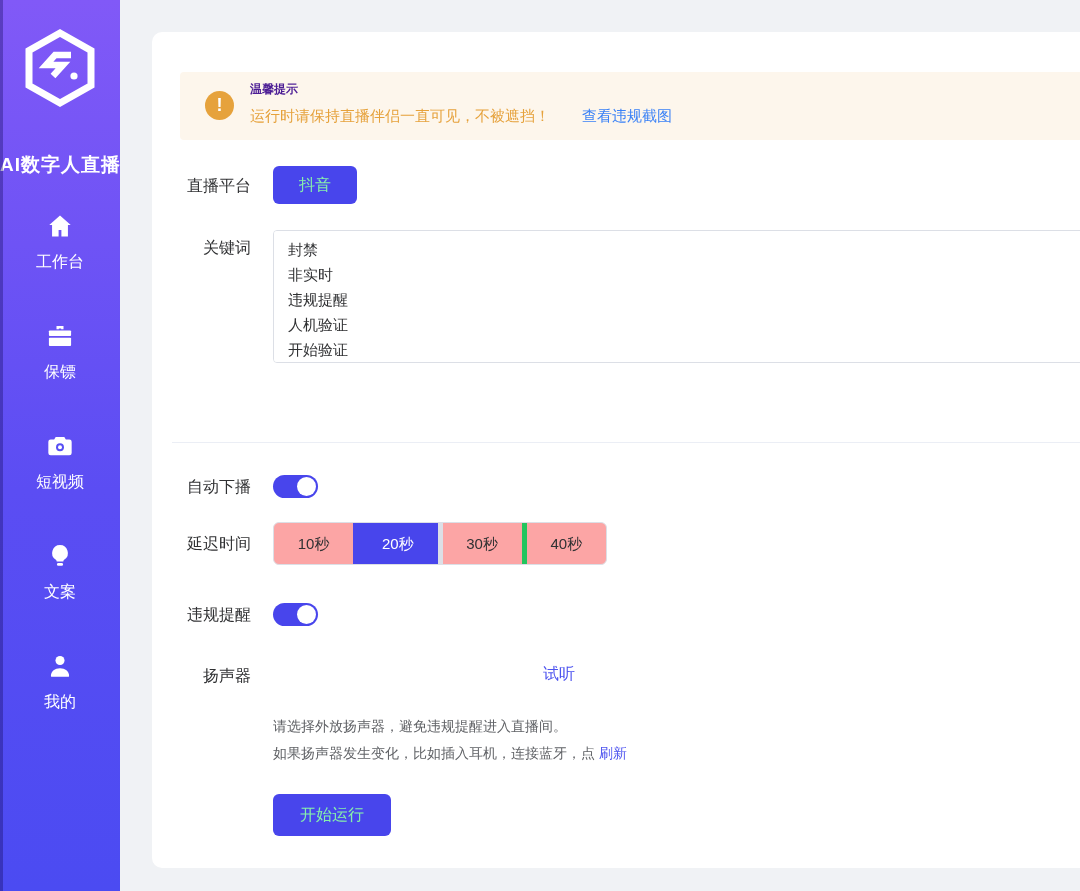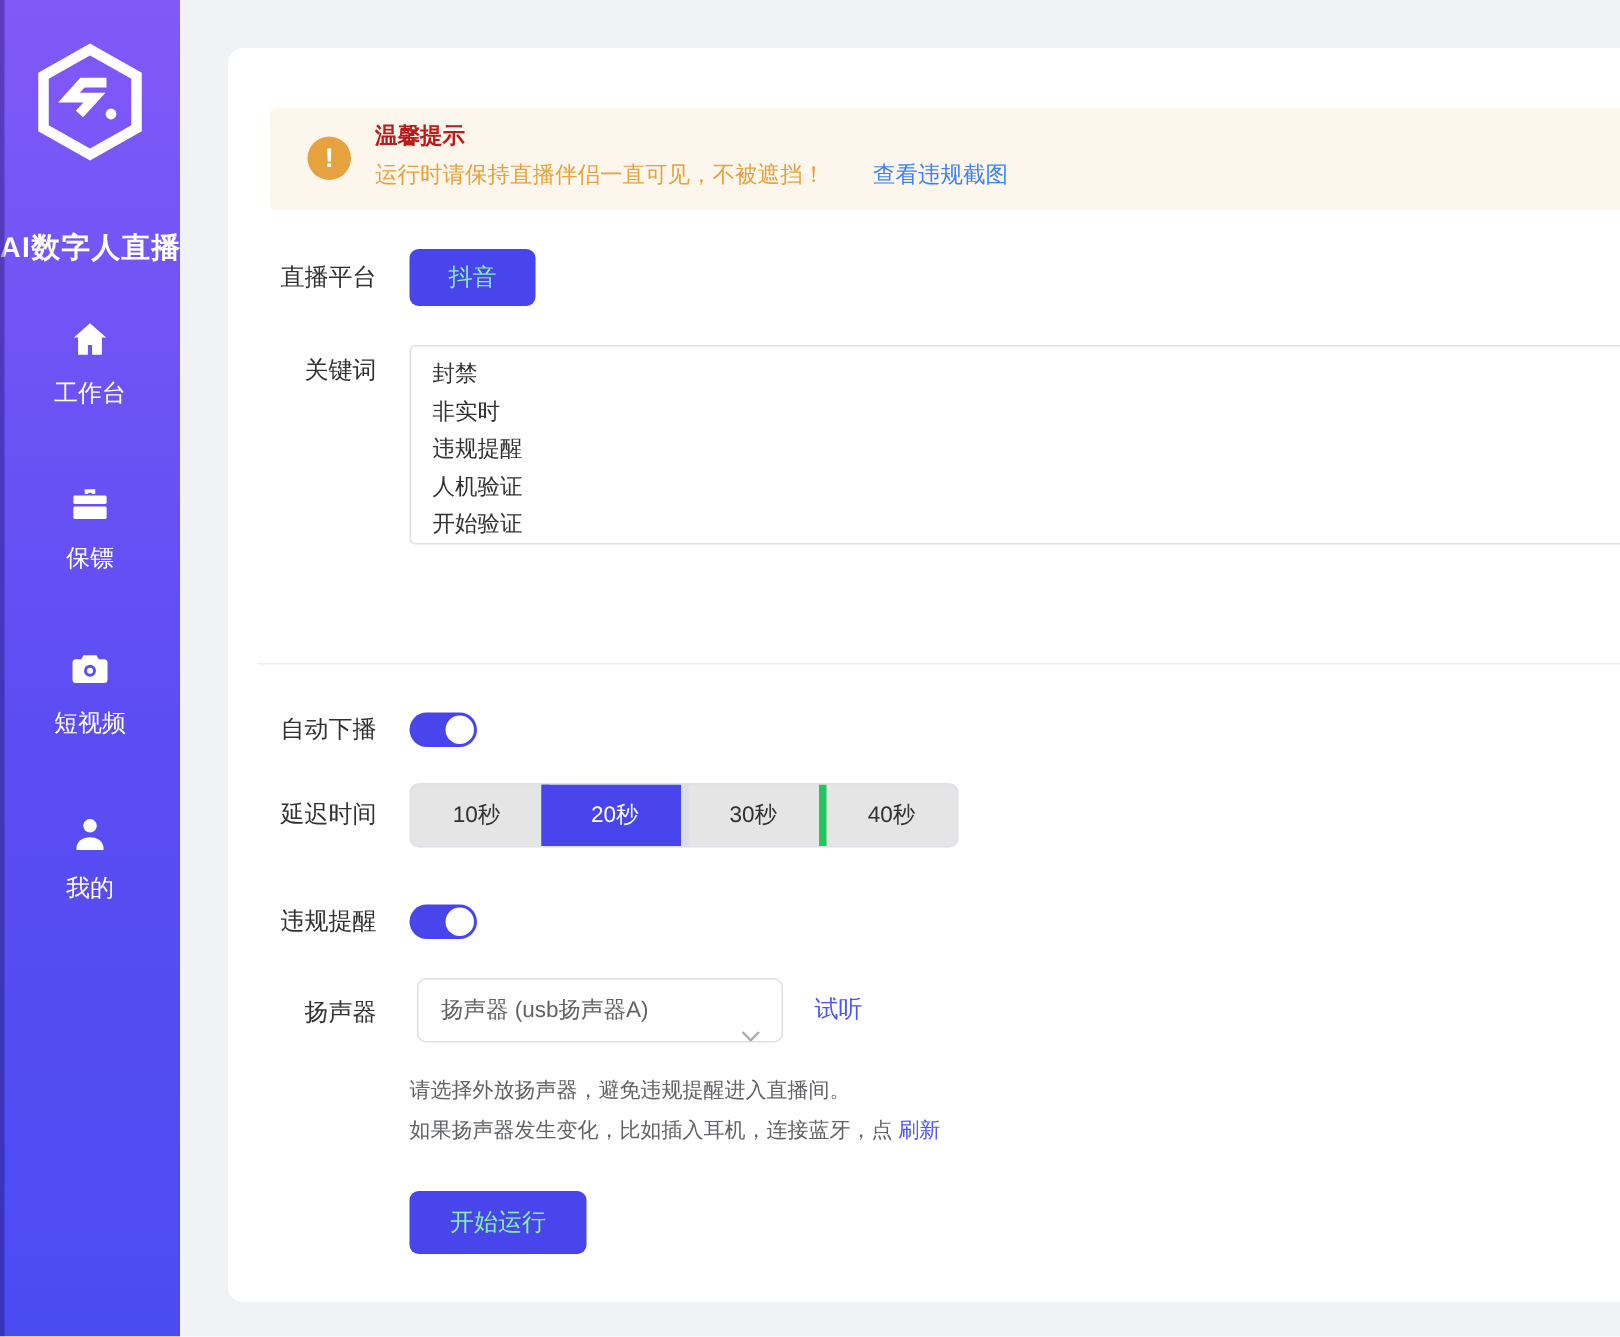--- a/index.html
+++ b/index.html
@@ -39,21 +39,21 @@
   
   .banner {
     position:absolute; left:28px; right:-60px; top:40px; height:68px;
     background:#fdf6ec; border-radius:4px;
   }
   .banner-icon {
     position:absolute; left:25px; top:19px; width:29px; height:29px;
     background:#e6a23c; border-radius:50%;
     color:#fff; font-weight:bold; font-size:18px; line-height:29px; text-align:center;
   }
-  .banner-title { position:absolute; left:70px; top:9px; font-size:15px; font-weight:bold; color:#b91c1c; }
+  .banner-title { position:absolute; left:70px; top:9px; font-size:12px; font-weight:bold; color:#4c1d95; }
   .banner-msg   { position:absolute; left:70px; top:35px; font-size:15px; color:#e6a23c; }
   .banner-link  { color:#3b82f6; margin-left:32px; cursor:pointer; text-decoration:none; }
 
   
   .flabel {
     position:absolute; left:0; width:99px; text-align:right;
     font-size:16px; font-weight:500; color:#303133; line-height:20px;
   }
   .btn {
     background:#4845ec; color:#86efac; border:none; border-radius:6px;
@@ -77,22 +77,22 @@
     position:absolute; left:121px; width:45px; height:23px; border-radius:12px;
     background:#4845ec; cursor:pointer;
   }
   .toggle .knob {
     position:absolute; right:2px; top:2px; width:19px; height:19px;
     border-radius:50%; background:#fff;
   }
 
   
   .segmented {
-    position:absolute; left:121px; top:490px; width:366px; height:43px;
-    display:flex; border:1px solid #dcdfe6; border-radius:6px; overflow:hidden; background:#e5e5e5;
+    position:absolute; left:121px; top:490px; width:334px; height:43px;
+    display:flex; border:1px solid #dcdfe6; border-radius:6px; overflow:hidden; background:#fca5a5;
   }
   .segment {
     flex:1; font-size:15px; line-height:41px; text-align:center; color:#303133;
     cursor:pointer; border-left:5px solid #22c55e;
   }
   .segment:first-child { border-left:none; }
   .segment.selected { background:#4845ec; color:#fff; font-weight:500; border-left-color:#4845ec; }
   .segment.selected + .segment { border-left-color:#dcdfe6; }
 
   
@@ -146,20 +146,29 @@
             <path fill="#fff" d="M8.3 4.2h7.4l1.3 2.2H20a2 2 0 0 1 2 2V18a2 2 0 0 1-2 2H4a2 2 0 0 1-2-2V8.4a2 2 0 0 1 2-2h3Z"></path>
             <circle cx="12" cy="13" r="3.4" fill="#584ff4"></circle>
             <circle cx="12" cy="13" r="1.7" fill="#fff"></circle>
           </svg>
       </span>
       <span class="mlabel">短视频</span>
     </div>
     <div class="menu-item">
       <span class="micon">
         <svg viewBox="0 0 24 24" fill="#fff">
+            <path d="M12 2.6a6.8 6.8 0 0 1 3.8 12.4c-.55.38-.9 1-.98 1.7H9.18c-.08-.7-.43-1.32-.98-1.7A6.8 6.8 0 0 1 12 2.6Z"></path>
+            <rect x="9.4" y="18" width="5.2" height="2.4" rx="1.1"></rect>
+          </svg>
+      </span>
+      <span class="mlabel">文案</span>
+    </div>
+    <div class="menu-item">
+      <span class="micon">
+        <svg viewBox="0 0 24 24" fill="#fff">
             <circle cx="12" cy="7.3" r="3.9"></circle>
             <path d="M4.2 20.5c0-4.1 3.5-6.6 7.8-6.6s7.8 2.5 7.8 6.6c0 .5-.4.7-.9.7H5.1c-.5 0-.9-.2-.9-.7Z"></path>
           </svg>
       </span>
       <span class="mlabel">我的</span>
     </div>
   </nav>
 </aside>
 
 <main class="card">
@@ -196,28 +205,20 @@
     <div class="segment">30秒</div>
     <div class="segment">40秒</div>
   </div>
 
   <div class="flabel" style="top:573px">违规提醒</div>
   <div class="toggle" style="top:571px">
       <span class="knob"></span>
     </div>
 
   <div class="flabel" style="top:634px">扬声器</div>
-  <div class="select-box">
-    <span>扬声器 (usb扬声器A)</span>
-    <span class="chevron">
-      <svg width="13" height="8" viewBox="0 0 13 8">
-          <polyline points="1,1 6.5,6.5 12,1" stroke="#a8abb2" stroke-width="1.6" fill="none"></polyline>
-        </svg>
-    </span>
-  </div>
   <a class="link-purple speaker-test">试听</a>
 
   <div class="speaker-hints">
     <div>请选择外放扬声器，避免违规提醒进入直播间。</div>
     <div>
       <span>如果扬声器发生变化，比如插入耳机，连接蓝牙，点</span>
       <a class="link-purple">刷新</a>
     </div>
   </div>
 

